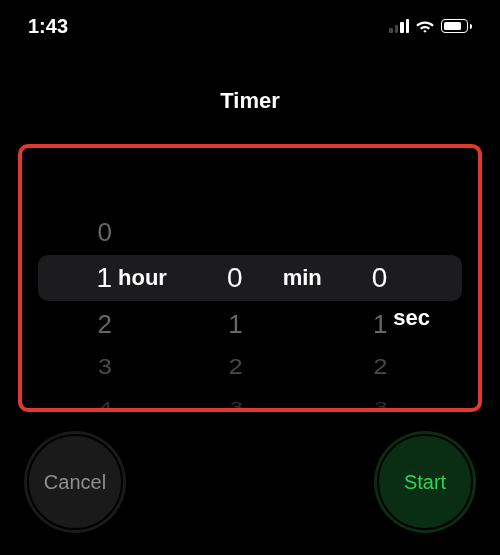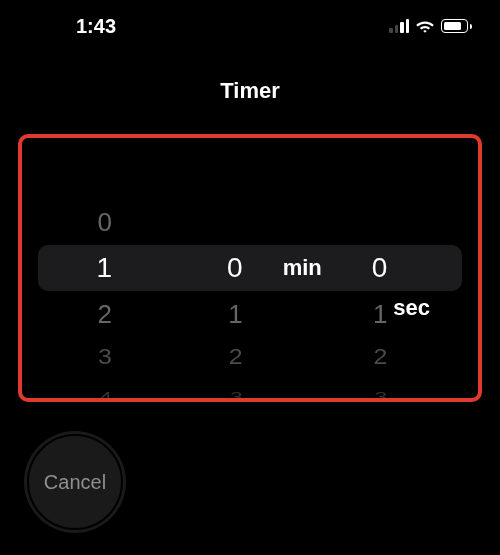--- a/index.html
+++ b/index.html
@@ -19,21 +19,20 @@
     .status-bar {
       display: flex;
       justify-content: space-between;
       align-items: center;
       padding: 14px 28px 6px 28px;
       height: 44px;
     }
     .status-time {
       font-size: 20px;
       font-weight: 600;
-      margin-left: 48px;
     }
     .status-icons {
       display: flex;
       align-items: center;
       gap: 6px;
     }
     .signal-icon {
       display: flex;
       align-items: flex-end;
       gap: 2px;
@@ -70,21 +69,21 @@
       width: 2.5px;
       height: 5px;
       background: #fff;
       border-radius: 0 2px 2px 0;
       margin-left: 1.5px;
     }
     .page-title {
       text-align: center;
       font-size: 22px;
       font-weight: 600;
-      margin-top: 34px;
+      margin-top: 44px;
       margin-bottom: 30px;
     }
     .picker-frame {
       border: 4px solid #e03a30;
       border-radius: 10px;
       margin: 0 18px;
       height: 268px;
       position: relative;
       overflow: hidden;
     }
@@ -214,20 +213,21 @@
   <div class="picker-highlight"></div>
   <div class="picker-columns">
     <div class="picker-col col-hour">
       <div class="picker-values">
         <div class="picker-value above" style="margin-top:-46px;">0</div>
         <div class="picker-value active">1</div>
         <div class="picker-value dim1">2</div>
         <div class="picker-value dim2">3</div>
         <div class="picker-value dim3">4</div>
       </div>
+      <div class="picker-unit">hour</div>
     </div>
     <div class="picker-col col-min">
       <div class="picker-values">
         <div class="picker-value active">0</div>
         <div class="picker-value dim1">1</div>
         <div class="picker-value dim2">2</div>
         <div class="picker-value dim3">3</div>
       </div>
       <div class="picker-unit">min</div>
     </div>
@@ -238,13 +238,14 @@
         <div class="picker-value dim2">2</div>
         <div class="picker-value dim3">3</div>
       </div>
       <div class="picker-unit">sec</div>
     </div>
   </div>
 </div>
 
 <div class="button-row">
   <div class="circle-btn btn-cancel">Cancel</div>
+  <div class="circle-btn btn-start">Start</div>
 </div>
 
 </body></html>

